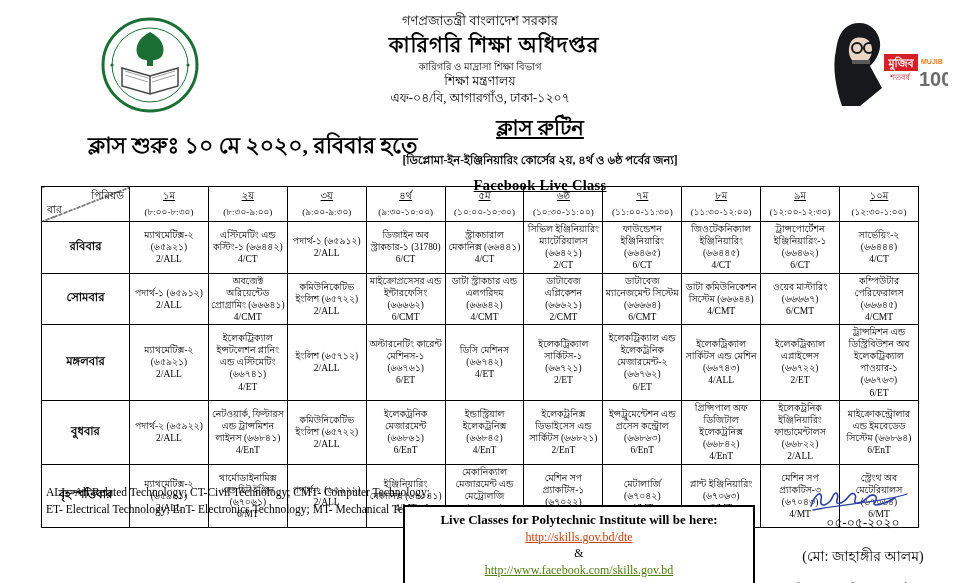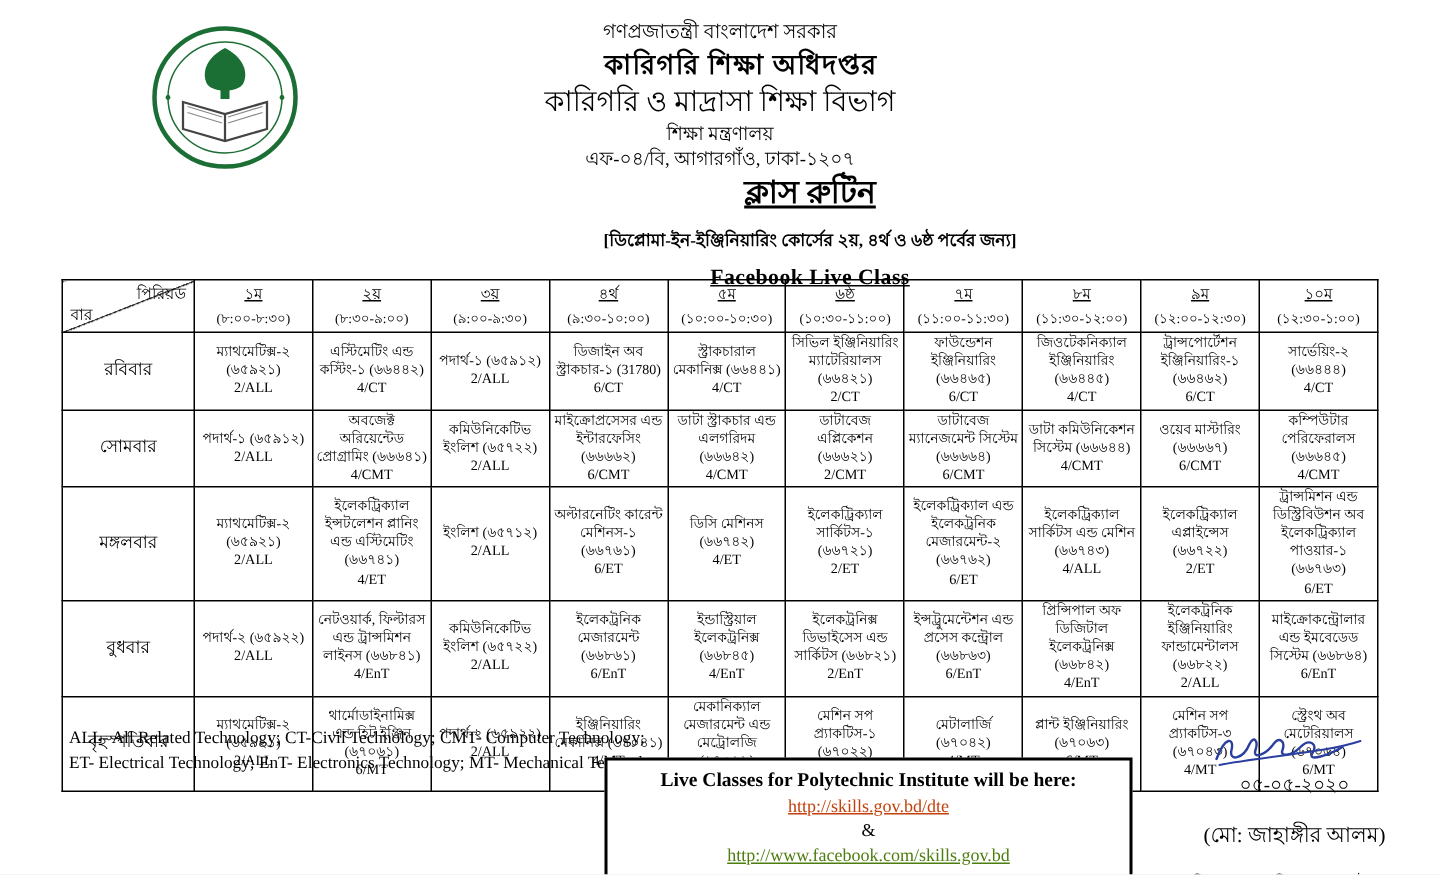--- a/index.html
+++ b/index.html
@@ -4,22 +4,22 @@
 <style>
   * { margin:0; padding:0; box-sizing:border-box; }
   html,body { background:#e9e9e9; }
   .page {
     position:relative; width:960px; height:583px; background:#ffffff;
     font-family:"Liberation Serif", serif; color:#000; overflow:hidden;
   }
   
   .gov-header { position:absolute; top:12px; left:0; width:100%; text-align:center; line-height:1.35; }
   .gov-l1 { font-size:13px; }
-  .gov-title { font-size:18px; font-weight:bold; letter-spacing:1px; margin:1px 0;padding-left:28px; }
-  .gov-l3 { font-size:19px; }
+  .gov-title { font-size:21px; font-weight:bold; letter-spacing:1px; margin:1px 0;padding-left:28px; }
+  .gov-l3 { font-size:10px; }
   .gov-l4 { font-size:12.5px; }
   .gov-l5 { font-size:12.5px; }
   .logo-left { position:absolute; top:16px; left:100px; width:100px; height:98px; }
   .logo-right { position:absolute; top:18px; left:822px; width:126px; height:92px; }
   
   .start-note { position:absolute; top:128px; left:88px; font-size:22px; font-weight:bold; }
   .routine-block { position:absolute; top:112px; left:360px; width:360px; text-align:center; }
   .routine-title { font-size:21px; font-weight:bold; text-decoration:underline; }
   .course-note { font-size:11.5px; font-weight:bold; margin-top:5px; }
   .fb-live { font-size:14.5px; font-weight:bold; text-decoration:underline; margin-top:6px; letter-spacing:.3px; }
@@ -31,21 +31,21 @@
   th.corner {
     width:88px; position:relative; height:30px; padding:0;
     background:linear-gradient(to bottom right, transparent 49.4%, #000 49.4%, #000 50.6%, transparent 50.6%);
     font-weight:normal;
   }
   .corner-top { position:absolute; top:1px; right:5px; font-size:10.5px; }
   .corner-bottom { position:absolute; bottom:2px; left:5px; font-size:10.5px; }
   .p-label { font-size:10px;text-decoration:underline; }
   .p-time { font-size:9px; }
   th.period-th { font-weight:normal; height:30px; }
-  th.day-th { font-weight:normal; font-size:11.5px; }
+  th.day-th { font-weight:bold; font-size:11.5px; }
   td.class-cell { font-size:9.3px; line-height:1.3; }
   .subj, .code { display:inline; }
   .grp { display:block; font-family:"Liberation Serif", serif; font-size:9.5px; }
   tbody tr:nth-child(1){ height:44px; }
   tbody tr:nth-child(2){ height:48px; }
   tbody tr:nth-child(3){ height:56px; }
   tbody tr:nth-child(4){ height:58px; }
   tbody tr:nth-child(5){ height:54px; }
   
   .legend { position:absolute; top:484px; left:46px; font-size:11.5px; line-height:1.45; }
@@ -75,29 +75,44 @@
       <path d="M50 16 C38 22 34 32 38 40 C42 46 58 46 62 40 C66 32 62 22 50 16 Z" fill="#1b6e34"></path>
       <rect x="47" y="38" width="6" height="12" fill="#1b6e34"></rect>
       <path d="M22 52 L50 60 L78 52 L78 70 L50 78 L22 70 Z" fill="#ffffff" stroke="#444" stroke-width="1.5"></path>
       <line x1="50" y1="60" x2="50" y2="78" stroke="#444" stroke-width="1.5"></line>
       <path d="M25 55 L48 62 M25 59 L48 66 M75 55 L52 62 M75 59 L52 66" stroke="#888" stroke-width="0.8"></path>
       <circle cx="12" cy="49" r="1.6" fill="#1b6e34"></circle>
       <circle cx="88" cy="49" r="1.6" fill="#1b6e34"></circle>
     </svg>
   </div>
 
+  <div class="logo-right">
+    <svg width="126" height="92" viewBox="0 0 126 92">
+      <path d="M30 6 C44 2 56 10 58 24 C59 34 54 42 48 48 L60 70 L38 88 L20 88 C14 70 10 50 14 32 C16 18 20 10 30 6 Z" fill="#17181c"></path>
+      <path d="M34 20 C42 18 50 22 50 32 C50 40 44 46 38 46 C30 46 26 38 27 30 C28 24 30 21 34 20 Z" fill="#e9d5c3"></path>
+      <circle cx="35" cy="30" r="5" fill="none" stroke="#17181c" stroke-width="2"></circle>
+      <circle cx="47" cy="30" r="5" fill="none" stroke="#17181c" stroke-width="2"></circle>
+      <rect x="30" y="42" width="18" height="4" fill="#5a5a5a"></rect>
+      <rect x="62" y="36" width="34" height="17" fill="#d61f26"></rect>
+      <text x="79" y="49" font-size="11" font-weight="bold" fill="#ffffff" text-anchor="middle" font-family="Liberation Sans, sans-serif">মুজিব</text>
+      <text x="99" y="46" font-size="7" font-weight="bold" fill="#f07e1c" font-family="Liberation Sans, sans-serif">MUJIB</text>
+      <text x="78" y="62" font-size="8" fill="#d61f26" text-anchor="middle" font-family="Liberation Sans, sans-serif">শতবর্ষ</text>
+      <text x="97" y="68" font-size="20" font-weight="bold" fill="#6b6b6b" font-family="Liberation Sans, sans-serif">100</text>
+    </svg>
+  </div>
 
   <div class="gov-header">
     <div class="gov-l1">গণপ্রজাতন্ত্রী বাংলাদেশ সরকার</div>
     <div class="gov-title">কারিগরি শিক্ষা অধিদপ্তর</div>
     <div class="gov-l3">কারিগরি ও মাদ্রাসা শিক্ষা বিভাগ</div>
     <div class="gov-l4">শিক্ষা মন্ত্রণালয়</div>
     <div class="gov-l5">এফ-০৪/বি, আগারগাঁও, ঢাকা-১২০৭</div>
   </div>
 
+  <div class="start-note">ক্লাস শুরুঃ ১০ মে ২০২০, রবিবার হতে</div>
   <div class="routine-block">
     <div class="routine-title">ক্লাস রুটিন</div>
     <div class="course-note">[ডিপ্লোমা-ইন-ইঞ্জিনিয়ারিং কোর্সের ২য়, ৪র্থ ও ৬ষ্ঠ পর্বের জন্য]</div>
     <div class="fb-live">Facebook Live Class</div>
   </div>
 
   <div class="routine-wrap">
     <table class="routine">
       <thead>
         <tr id="period-header-row">

